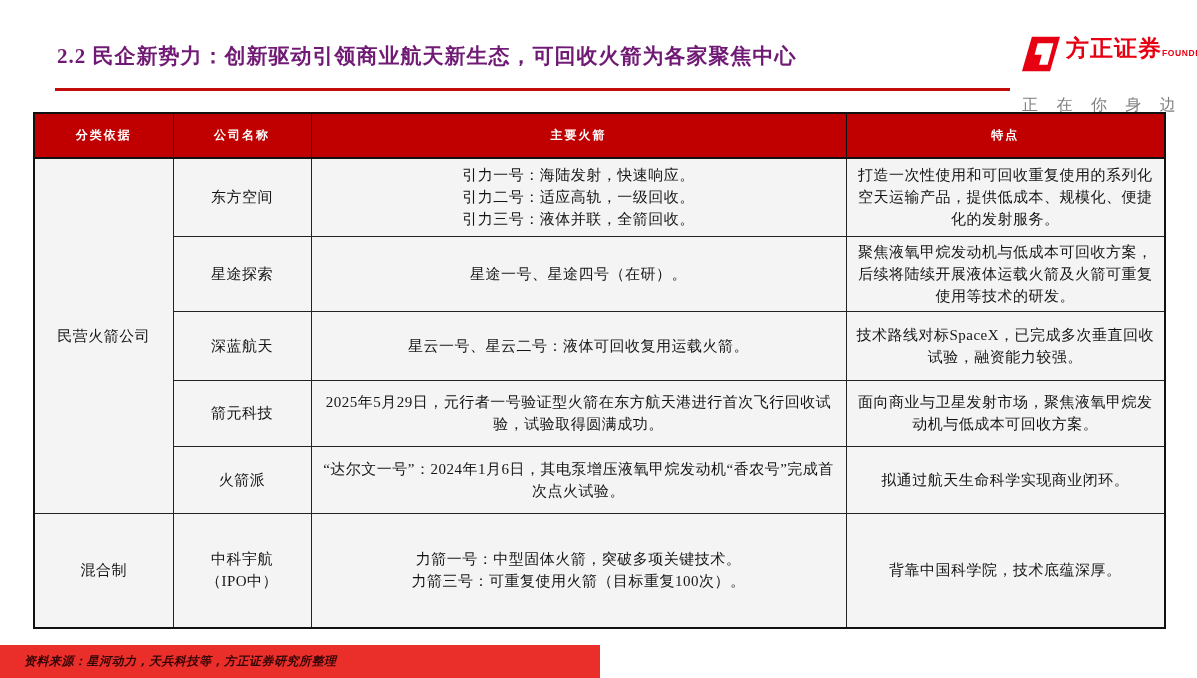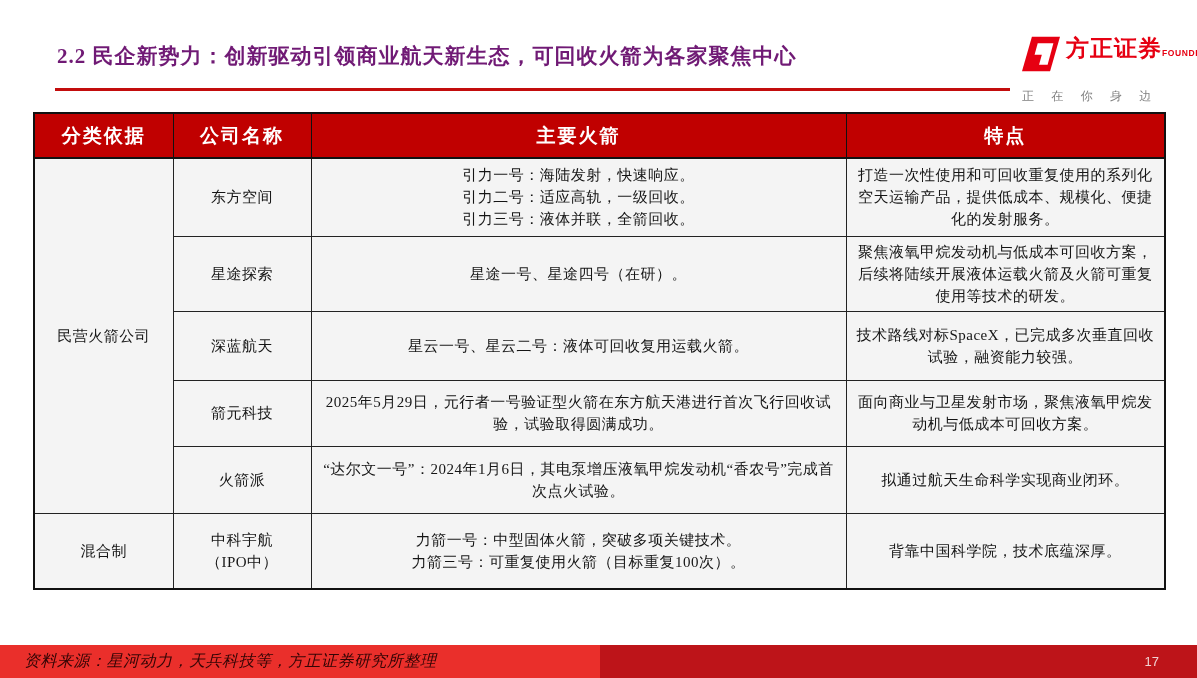--- a/index.html
+++ b/index.html
@@ -31,61 +31,61 @@
     font-size:23px;font-weight:bold;color:#E60012;line-height:1.05;
     letter-spacing:1px;font-family:"Liberation Sans","DejaVu Sans",sans-serif;
     white-space:nowrap;
   }
   .logo-en{
     font-size:8.5px;font-weight:bold;color:#E60012;letter-spacing:0.6px;
     margin-top:12px;font-family:"Liberation Sans","DejaVu Sans",sans-serif;
     white-space:nowrap;
   }
   .logo-tagline{
-    margin-top:16px;color:#808080;font-size:12px;
+    margin-top:23px;color:#808080;font-size:16px;
     font-family:"Liberation Sans","DejaVu Sans",sans-serif;
     word-spacing:14px;white-space:nowrap;
   }
   
   table.main{
     position:absolute;left:33px;top:112px;
     width:1131px;border-collapse:collapse;table-layout:fixed;
     border:2px solid #111111;
   }
   table.main th{
     background:#C00000;color:#ffffff;
-    font-size:19px;font-weight:bold;letter-spacing:2px;
+    font-size:12px;font-weight:bold;letter-spacing:2px;
     height:41px;border:1px solid #111111;border-bottom:2px solid #111111;
     text-align:center;vertical-align:middle;margin-top:46px;
   }
   table.main td{
     border:1px solid #222222;
     background:#F4F4F4;
     font-size:15px;color:#151515;
     text-align:center;vertical-align:middle;
     line-height:22px;padding:4px 6px;
     white-space:pre-line;
     letter-spacing:0.5px;
   }
   td.cat{letter-spacing:1px;}
   tr.h1{height:78px;} tr.h2{height:75px;} tr.h3{height:69px;}
-  tr.h4{height:66px;} tr.h5{height:67px;margin-top:46px;} tr.h6{height:76px;border-radius:26px;}
+  tr.h4{height:66px;} tr.h5{height:67px;margin-top:46px;} tr.h6{height:115px;border-radius:26px;}
   
   .footer{
     position:absolute;left:0;bottom:0;width:1197px;height:33px;
     display:flex;
   }
   .footer-left{
     width:600px;background:#EA2F2B;
     display:flex;align-items:center;
     padding-left:24px;box-sizing:border-box;
   }
   .source-note{
-    font-style:italic;font-weight:normal;
-    color:#330505;font-size:16px;letter-spacing:0.5px;
+    font-style:italic;font-weight:bold;
+    color:#330505;font-size:12px;letter-spacing:0.5px;
   }
   .footer-right{
     flex:1;background:#BD1419;
     display:flex;align-items:center;justify-content:flex-end;
     padding-right:38px;box-sizing:border-box;
     color:#F0D2D2;font-size:13px;
     font-family:"Liberation Sans","DejaVu Sans",sans-serif;
   }
 </style>
 </head>
@@ -165,18 +165,15 @@
 力箭三号：可重复使用火箭（目标重复100次）。</td>
         <td>背靠中国科学院，技术底蕴深厚。</td>
       </tr>
     </tbody>
   </table>
 
   <div class="footer">
     <div class="footer-left">
       <span class="source-note">资料来源：星河动力，天兵科技等，方正证券研究所整理</span>
     </div>
-    <div class="footer-right">
-      <span>17</span>
-    </div>
   </div>
 
 </div>
 
 </body></html>

